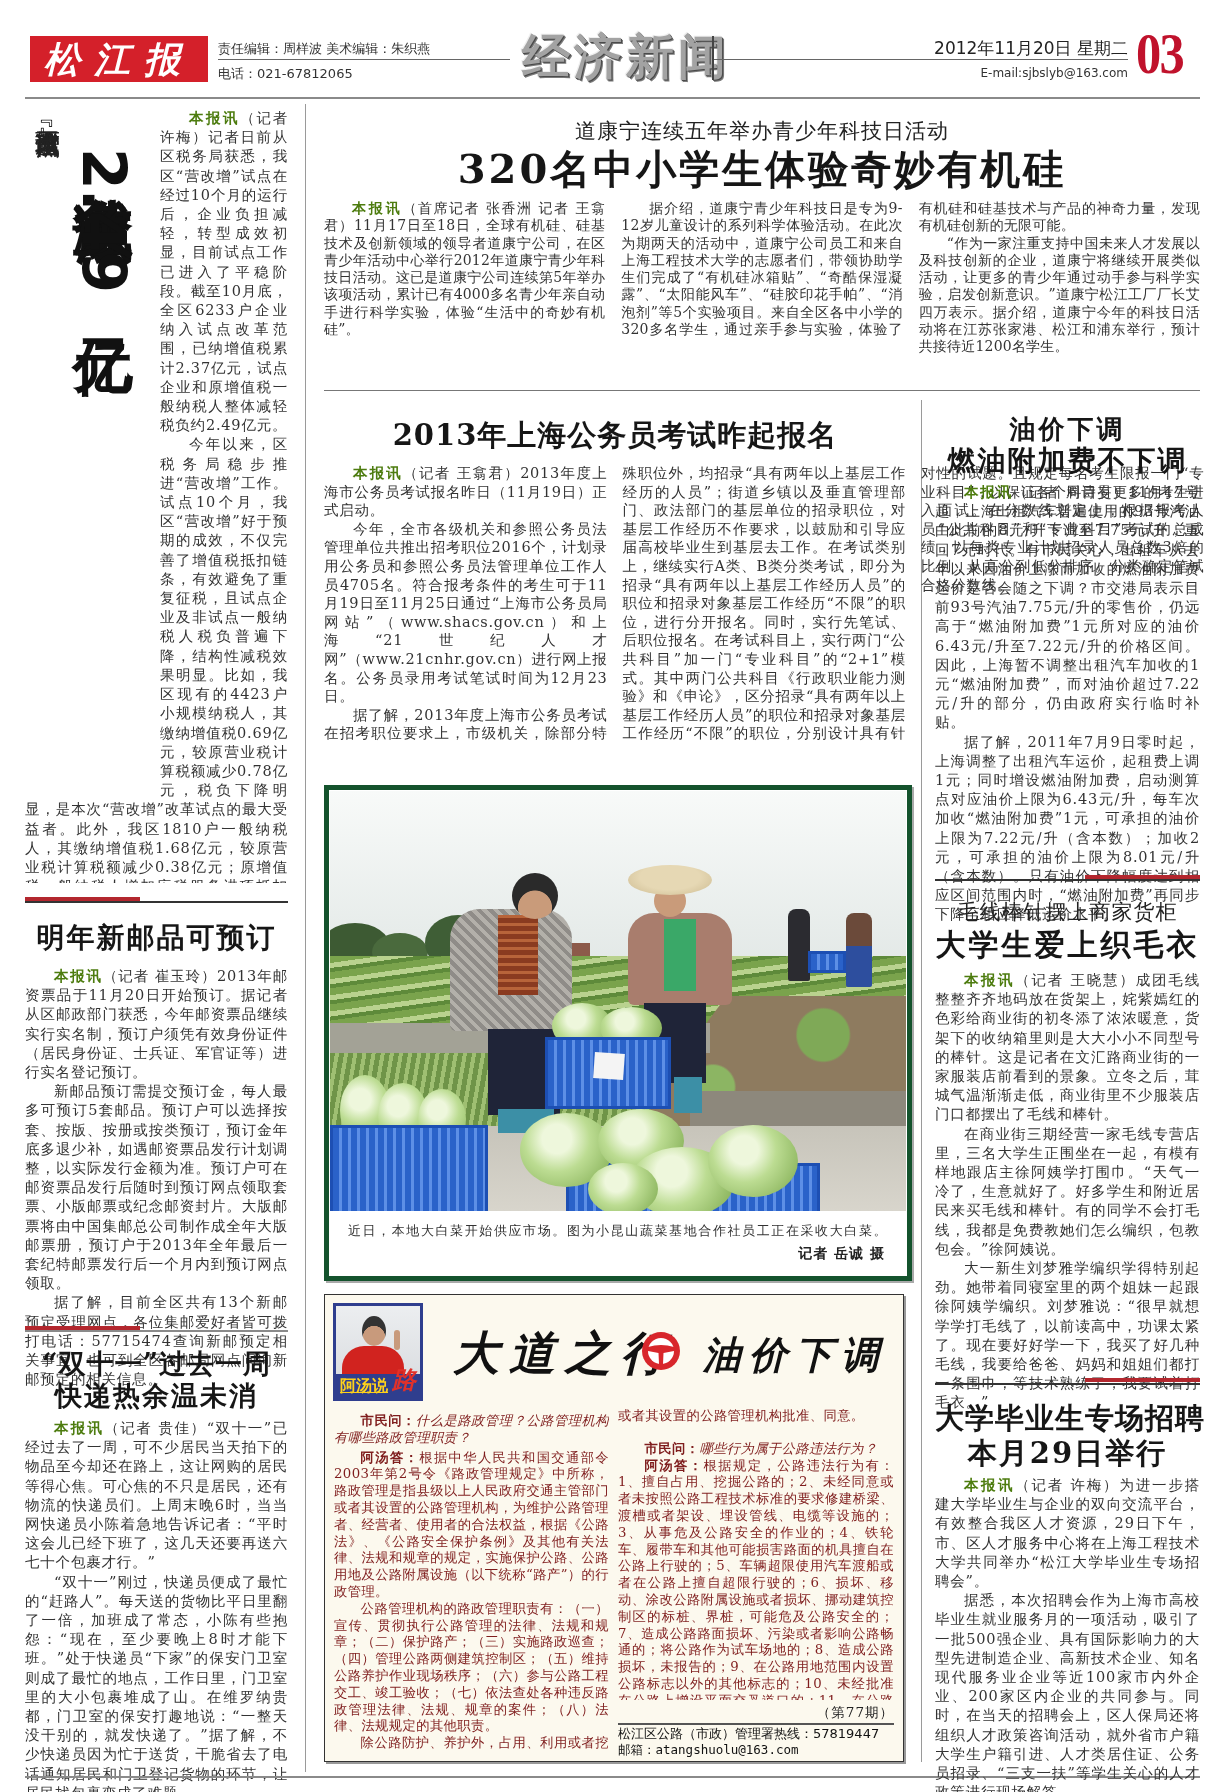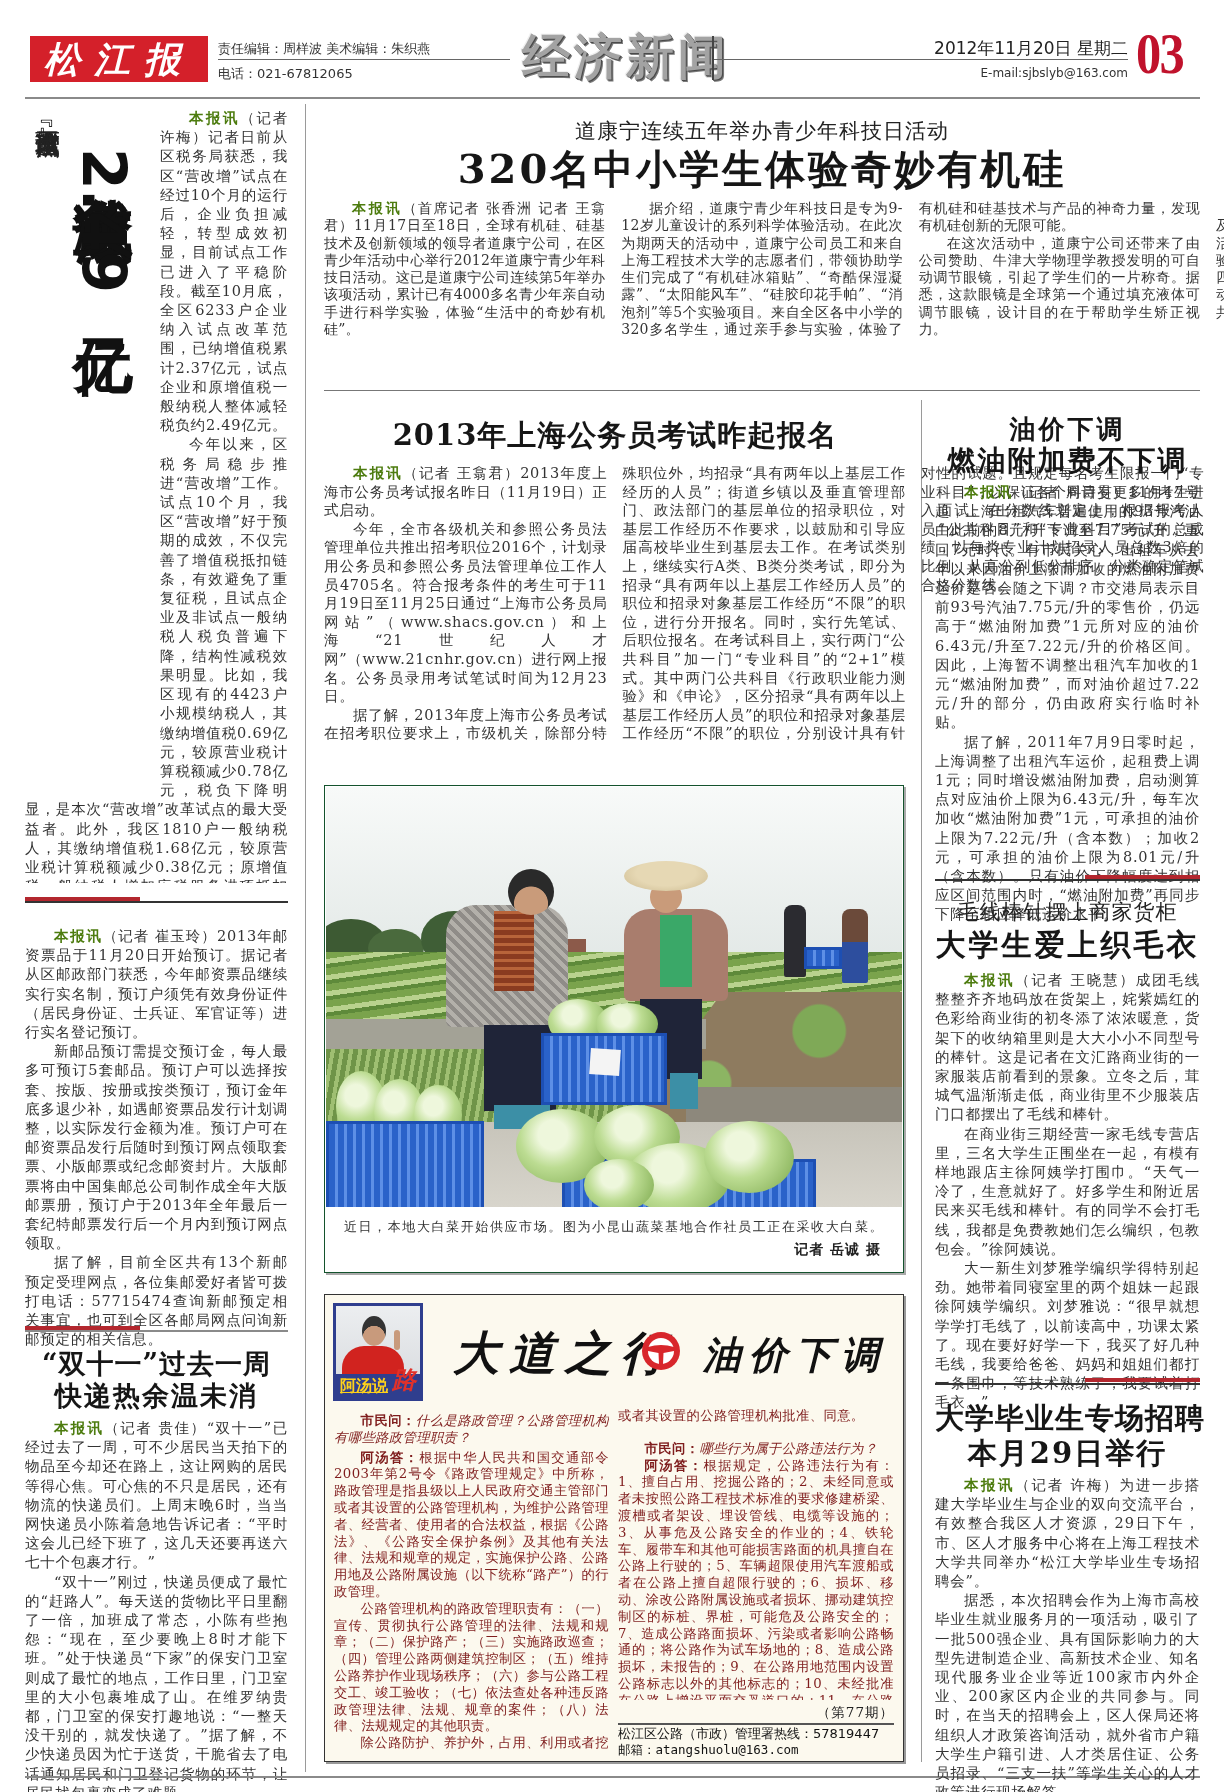--- a/index.html
+++ b/index.html
@@ -22,21 +22,21 @@
   .body-text p{margin:0;text-indent:2em;}
   .lead{font-weight:bold;color:#4d7c0f;letter-spacing:1.5px;}
   .byline{color:#333;}
   .hl{font-family:"DejaVu Serif",serif;font-weight:bold;color:#161616;text-align:center;white-space:nowrap;}
   .kicker{font-family:"DejaVu Sans",sans-serif;color:#222;text-align:center;white-space:nowrap;}
   .vkicker{writing-mode:vertical-rl;font-family:"DejaVu Sans",sans-serif;font-size:25px;line-height:30px;color:#222;letter-spacing:0;}
   .vhead{writing-mode:vertical-rl;text-orientation:mixed;font-family:"DejaVu Sans",sans-serif;font-weight:bold;font-size:60px;line-height:66px;letter-spacing:-1px;color:#111;}
   .cols3{column-count:3;column-gap:16px;column-fill:balance;}
   .cols2{column-count:2;column-gap:15px;column-fill:balance;}
   
-  .photo-box{border:1px solid #14532d;box-shadow:2px 2px 0 #aaa;background:#fff;}
+  .photo-box{border:5px solid #14532d;box-shadow:2px 2px 0 #aaa;background:#fff;}
   .photo-area{position:absolute;left:1px;top:1px;width:576px;height:420px;overflow:hidden;background:#e9edec;}
   .photo-area div{position:absolute;}
   .crate{background:repeating-linear-gradient(90deg,#2a62c9 0 6px,#5d8fe6 6px 9px),#2a62c9;border:3px solid #1d4fb3;box-sizing:border-box;}
   .cab{border-radius:50%;background:radial-gradient(circle at 40% 35%,#eef7dc 0 20%,#bcdc92 45%,#79a64a 100%);}
   .caption{font-size:13px;letter-spacing:1.6px;color:#333;text-align:center;white-space:nowrap;}
   .credit{font-family:"DejaVu Sans",sans-serif;font-weight:bold;font-size:14px;color:#222;letter-spacing:1px;}
   
   .ad-box{border:1px solid #333;background:#fcf9ee;box-shadow:2px 2px 0 #999;}
   .ad-text{font-size:13.3px;line-height:16.8px;letter-spacing:0.4px;text-align:justify;color:#7f1d1d;}
   .ad-text p{margin:0;text-indent:2em;}
@@ -72,20 +72,21 @@
       <div class="abs vhead" style="left:46px;top:46px;">试点企业减负2.49亿元</div>
     </div>
     <p><span class="lead">本报讯</span><span class="byline">（记者 许梅）</span><span>记者日前从区税务局获悉，我区“营改增”试点在经过10个月的运行后，企业负担减轻，转型成效初显，目前试点工作已进入了平稳阶段。截至10月底，全区6233户企业纳入试点改革范围，已纳增值税累计2.37亿元，试点企业和原增值税一般纳税人整体减轻税负约2.49亿元。</span></p>
     <p>今年以来，区税务局稳步推进“营改增”工作。试点10个月，我区“营改增”好于预期的成效，不仅完善了增值税抵扣链条，有效避免了重复征税，且试点企业及非试点一般纳税人税负普遍下降，结构性减税效果明显。比如，我区现有的4423户小规模纳税人，其缴纳增值税0.69亿元，较原营业税计算税额减少0.78亿元，税负下降明显，是本次“营改增”改革试点的最大受益者。此外，我区1810户一般纳税人，其缴纳增值税1.68亿元，较原营业税计算税额减少0.38亿元；原增值税一般纳税人增加应税服务进项抵扣1.33亿元，直接享受了结构性减税的政策优惠，避免了重复征税。</p>
   </div>
 
   <div class="abs rule-red" style="left:25px;top:897px;width:115px;"></div>
   <div class="abs" style="left:25px;top:901px;width:263px;height:1.5px;background:#333;"></div>
 
   <div class="abs" style="left:25px;top:918px;width:263px;height:400px;">
+    <div class="hl" style="font-size:28px;line-height:40px;letter-spacing:2px;">明年新邮品可预订</div>
     <div class="body-text" style="margin-top:8px;">
       <p><span class="lead">本报讯</span><span class="byline">（记者 崔玉玲）</span><span>2013年邮资票品于11月20日开始预订。据记者从区邮政部门获悉，今年邮资票品继续实行实名制，预订户须凭有效身份证件（居民身份证、士兵证、军官证等）进行实名登记预订。</span></p>
       <p>新邮品预订需提交预订金，每人最多可预订5套邮品。预订户可以选择按套、按版、按册或按类预订，预订金年底多退少补，如遇邮资票品发行计划调整，以实际发行金额为准。预订户可在邮资票品发行后随时到预订网点领取套票、小版邮票或纪念邮资封片。大版邮票将由中国集邮总公司制作成全年大版邮票册，预订户于2013年全年最后一套纪特邮票发行后一个月内到预订网点领取。</p>
       <p>据了解，目前全区共有13个新邮预定受理网点，各位集邮爱好者皆可拨打电话：57715474查询新邮预定相关事宜，也可到全区各邮局网点问询新邮预定的相关信息。</p>
     </div>
   </div>
 
   <div class="abs rule-red" style="left:25px;top:1326px;width:115px;"></div>
   <div class="abs rule-gray" style="left:25px;top:1330px;width:263px;"></div>
 
@@ -99,21 +100,20 @@
   </div>
 
   <div class="abs rule-gray" style="left:25px;top:1776px;width:1175px;"></div>
 
   <div class="abs" style="left:324px;top:118px;width:876px;height:262px;">
     <div class="kicker" style="font-size:21px;line-height:26px;letter-spacing:1px;">道康宁连续五年举办青少年科技日活动</div>
     <div class="hl" style="font-size:40px;line-height:50px;letter-spacing:3px;">320名中小学生体验奇妙有机硅</div>
     <div class="body-text cols3" style="margin-top:6px;height:160px;line-height:17.3px;letter-spacing:0.2px;font-size:14px;">
       <p><span class="lead">本报讯</span><span class="byline">（首席记者 张香洲 记者 王翕君）</span><span>11月17日至18日，全球有机硅、硅基技术及创新领域的领导者道康宁公司，在区青少年活动中心举行2012年道康宁青少年科技日活动。这已是道康宁公司连续第5年举办该项活动，累计已有4000多名青少年亲自动手进行科学实验，体验“生活中的奇妙有机硅”。</span></p>
       <p>据介绍，道康宁青少年科技日是专为9-12岁儿童设计的系列科学体验活动。在此次为期两天的活动中，道康宁公司员工和来自上海工程技术大学的志愿者们，带领协助学生们完成了“有机硅冰箱贴”、“奇酷保湿凝露”、“太阳能风车”、“硅胶印花手帕”、“消泡剂”等5个实验项目。来自全区各中小学的320多名学生，通过亲手参与实验，体验了有机硅和硅基技术与产品的神奇力量，发现有机硅创新的无限可能。</p>
-      <p>在这次活动中，道康宁公司还带来了由公司赞助、牛津大学物理学教授发明的可自动调节眼镜，引起了学生们的一片称奇。据悉，这款眼镜是全球第一个通过填充液体可调节眼镜，设计目的在于帮助学生矫正视力。</p>
       <p>“作为一家注重支持中国未来人才发展以及科技创新的企业，道康宁将继续开展类似活动，让更多的青少年通过动手参与科学实验，启发创新意识。”道康宁松江工厂厂长艾四万表示。据介绍，道康宁今年的科技日活动将在江苏张家港、松江和浦东举行，预计共接待近1200名学生。</p>
     </div>
   </div>
   <div class="abs" style="left:324px;top:390px;width:876px;height:1px;background:#777;"></div>
 
   <div class="abs" style="left:324px;top:414px;width:582px;height:340px;">
     <div class="hl" style="font-size:29px;line-height:42px;letter-spacing:1px;">2013年上海公务员考试昨起报名</div>
     <div class="body-text cols2" style="margin-top:8px;height:288px;line-height:18.6px;letter-spacing:0.7px;">
       <p><span class="lead">本报讯</span><span class="byline">（记者 王翕君）</span><span>2013年度上海市公务员考试报名昨日（11月19日）正式启动。</span></p>
       <p>今年，全市各级机关和参照公务员法管理单位共推出招考职位2016个，计划录用公务员和参照公务员法管理单位工作人员4705名。符合报考条件的考生可于11月19日至11月25日通过“上海市公务员局网站”（www.shacs.gov.cn）和上海“21世纪人才网”（www.21cnhr.gov.cn）进行网上报名。公务员录用考试笔试时间为12月23日。</p>

